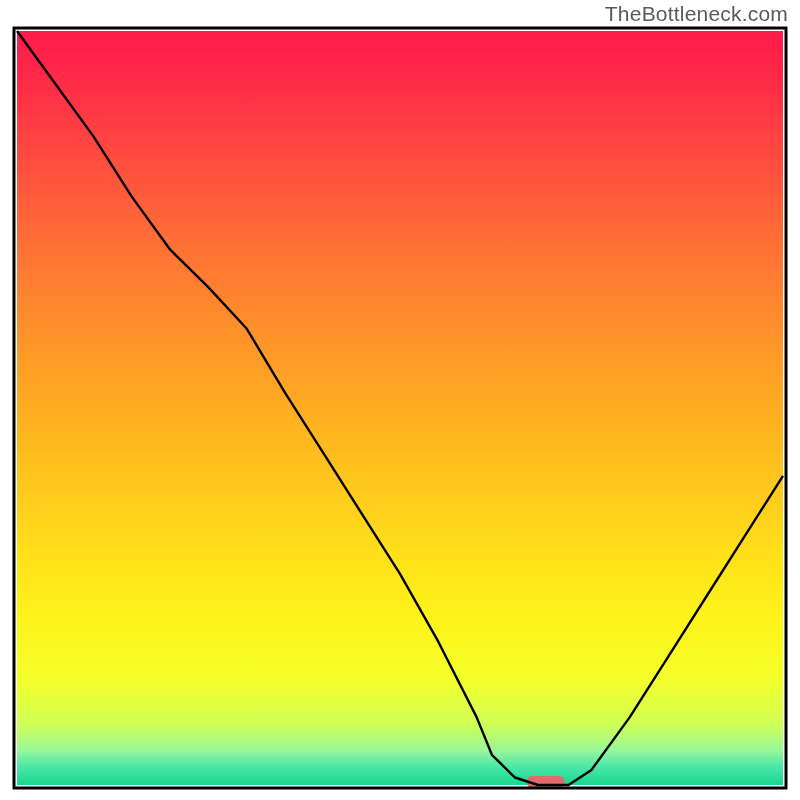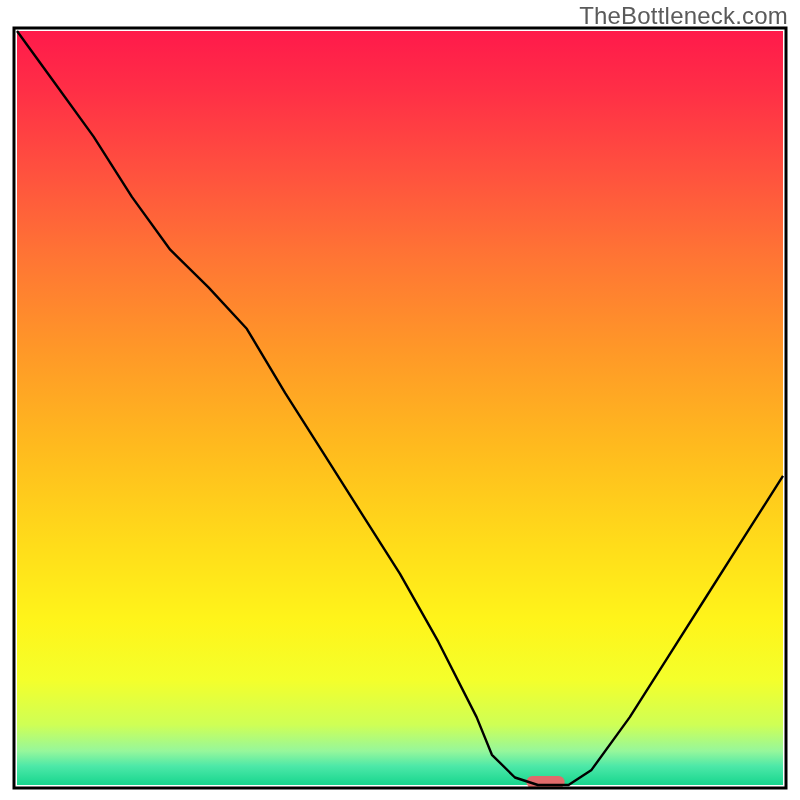--- a/index.html
+++ b/index.html
@@ -9,21 +9,21 @@
     height: 800px;
     background: #ffffff;
     overflow: hidden;
     font-family: Arial, Helvetica, sans-serif;
   }
   .watermark {
     position: absolute;
     top: 2px;
     right: 12px;
     color: #5a5a5a;
-    font-size: 24px;
+    font-size: 21px;
     font-weight: 500;
     letter-spacing: 0.2px;
     z-index: 20;
   }
   .chart-wrap {
     position: absolute;
     left: 0;
     top: 0;
     width: 800px;
     height: 800px;

